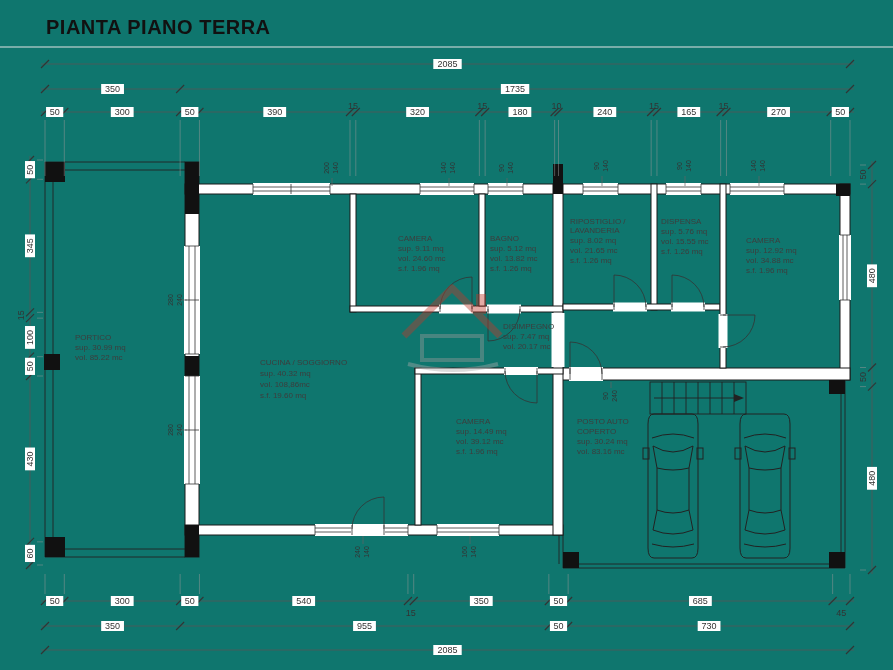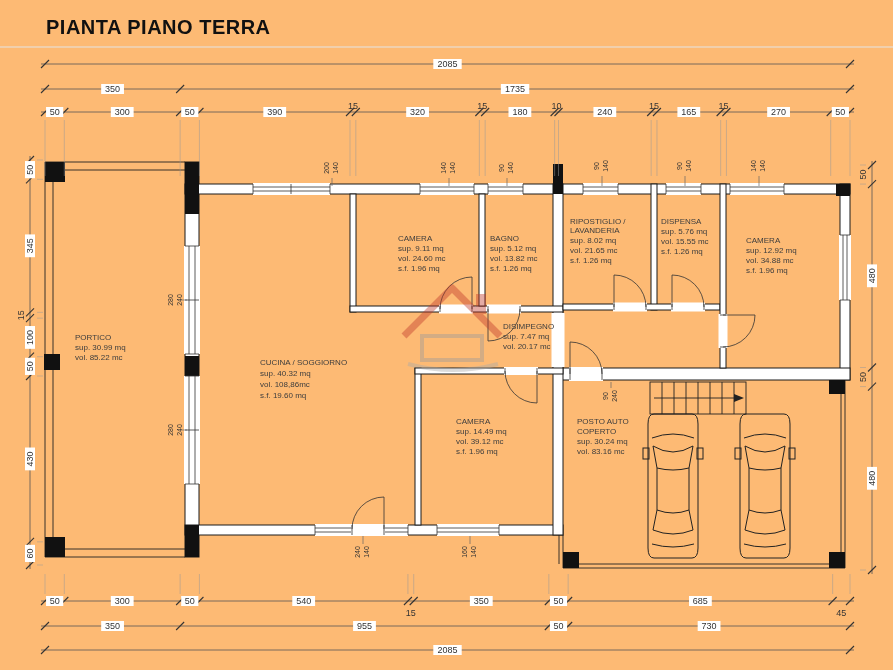--- a/index.html
+++ b/index.html
@@ -1,16 +1,16 @@
 <!DOCTYPE html>
 <html><head>
 <meta charset="utf-8">
 <style>
   html,body{margin:0;padding:0;background:#fff;}
-  #stage{width:893px;height:670px;position:relative;background:#fdba74;overflow:hidden;}
+  #stage{width:893px;height:670px;position:relative;background:#0f766e;overflow:hidden;}
   svg{display:block;}
   .ttl{font:bold 20px "Liberation Sans",sans-serif;fill:#111;letter-spacing:0.5px;}
   .dl{stroke:#555;stroke-width:0.8;}
   .dt{stroke:#333;stroke-width:1.1;}
   .db{fill:#fff;}
   .dn{font:9px "Liberation Sans",sans-serif;fill:#333;text-anchor:middle;}
   .el{stroke:#999;stroke-width:0.5;}
   .w{fill:#fff;stroke:#1a1a1a;stroke-width:1;}
   .tl{stroke:#222;stroke-width:0.9;fill:none;}
   .tl2{stroke:#666;stroke-width:0.7;}

